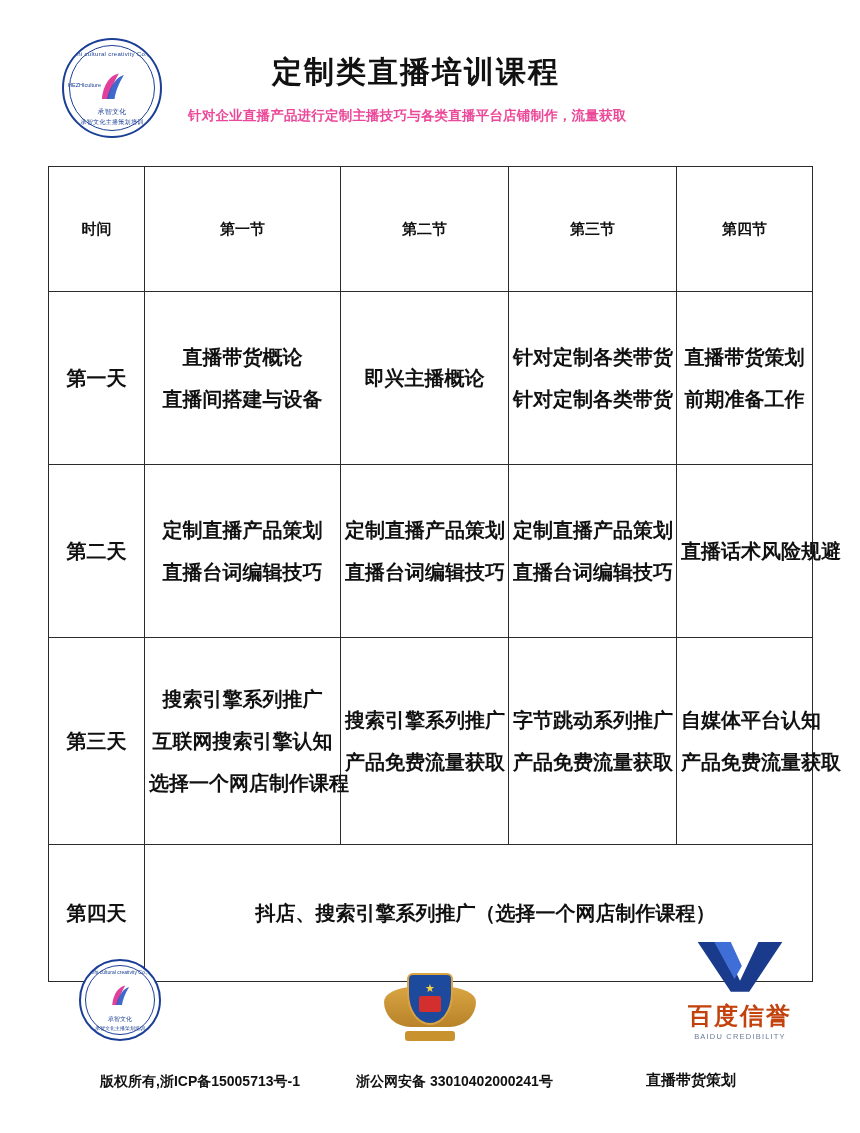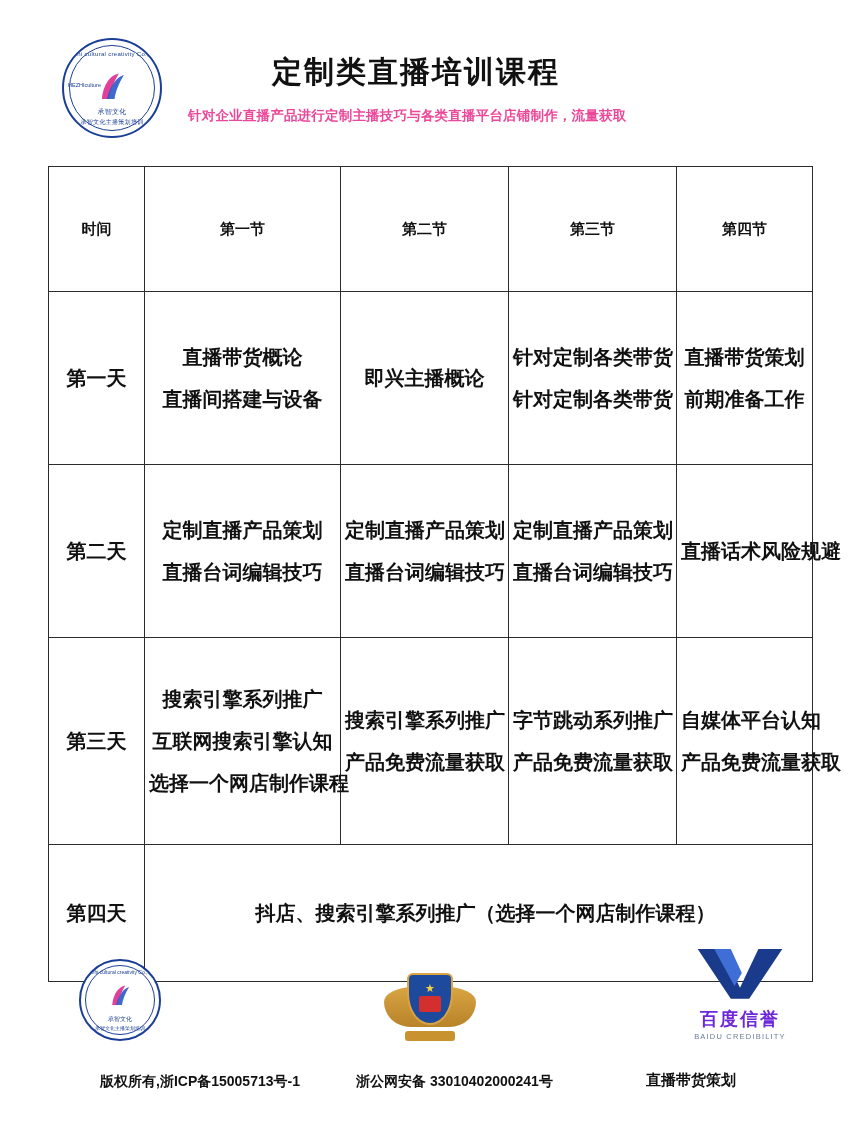--- a/index.html
+++ b/index.html
@@ -252,23 +252,23 @@
     border-radius: 3px;
   }
 
   
   .baidu-badge .vmark {
     width: 92px;
     height: 56px;
     margin: 0 auto 4px auto;
   }
   .baidu-badge .bd-title {
-    font-size: 18px;
+    font-size: 24px;
     font-weight: bold;
-    color: #6d28d9;
+    color: #c2410c;
     letter-spacing: 2px;
     line-height: 1.2;
   }
   .baidu-badge .bd-sub {
     font-size: 7.5px;
     color: #6b7a9a;
     letter-spacing: 1.2px;
     margin-top: 1px;
   }
 

